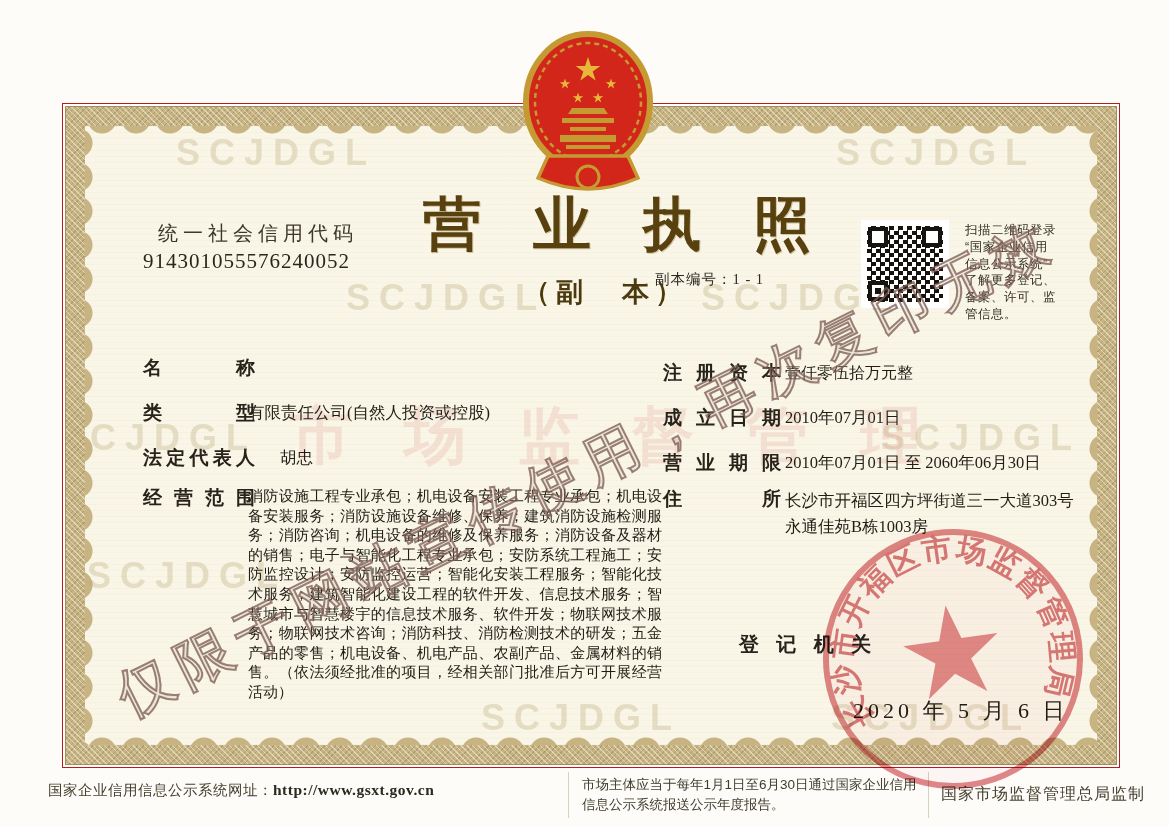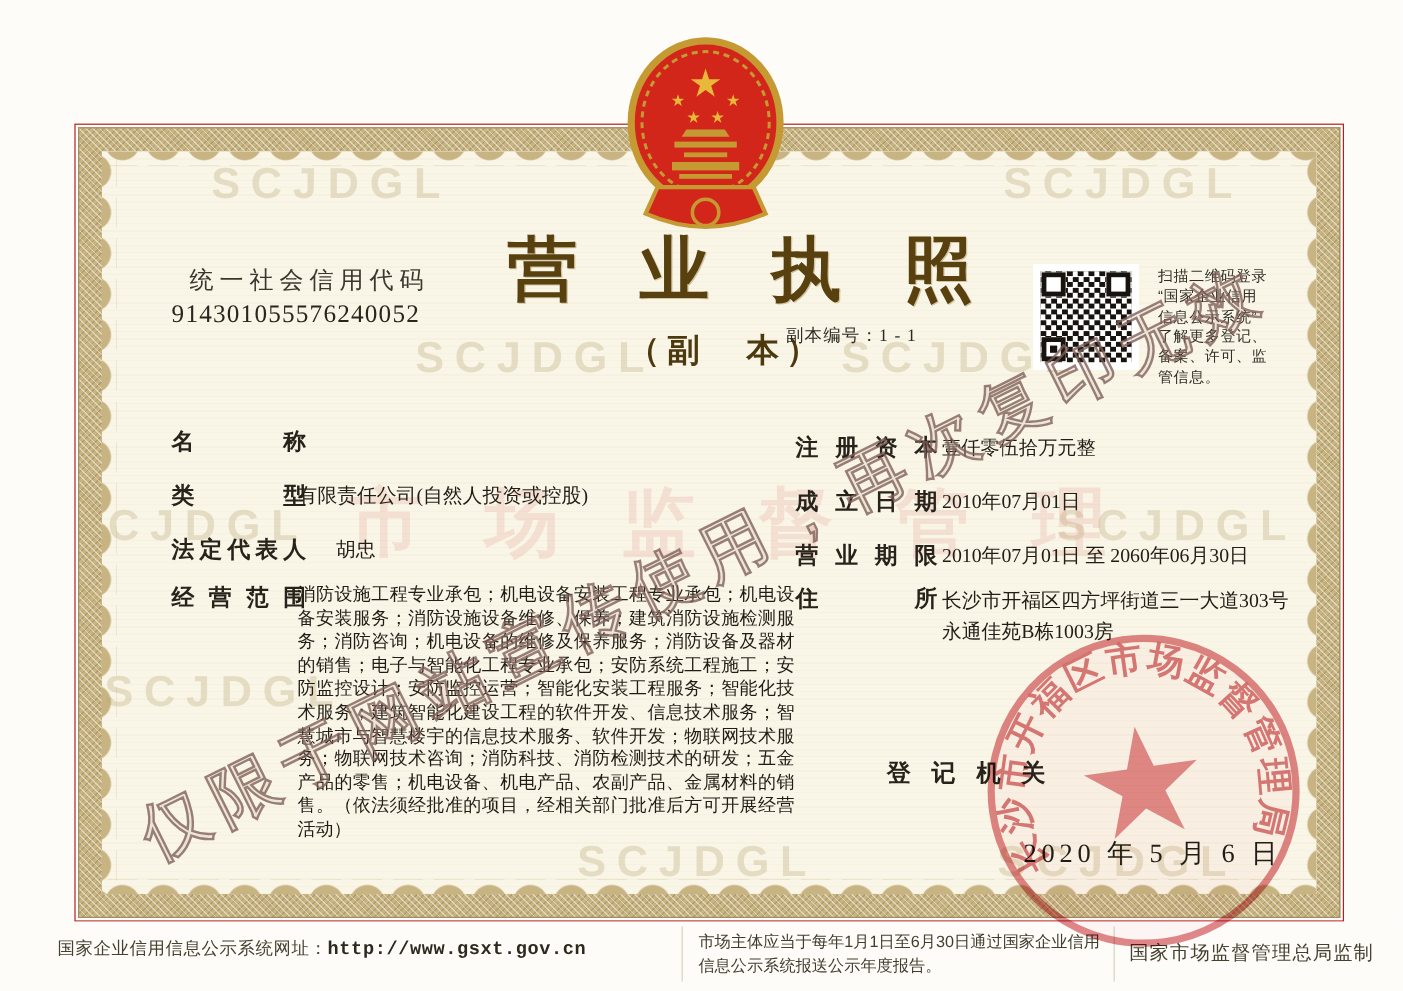--- a/index.html
+++ b/index.html
@@ -100,21 +100,21 @@
     color:#211d15;font-family:"Liberation Serif",serif;white-space:nowrap;}
 
   
   .emblem{position:absolute;left:522px;top:28px;width:132px;height:174px;z-index:6;}
   .seal{position:absolute;left:817px;top:523px;width:272px;height:272px;z-index:7;
     transform:rotate(-8deg);mix-blend-mode:multiply;opacity:.92;}
 
   
   .footer{position:absolute;left:0;top:768px;width:1169px;height:58px;background:#fdfcf9;z-index:2;}
   .f-left{position:absolute;left:48px;top:13px;font-size:14.5px;color:#45412f;letter-spacing:.5px;}
-  .f-url{font-family:Liberation Mono, monospace;font-size:15.5px;color:#2c2a1f;font-weight:bold;}
+  .f-url{font-family:Liberation Serif, serif;font-size:15.5px;color:#2c2a1f;font-weight:bold;}
   .f-div{position:absolute;top:4px;width:1px;height:46px;background:#d7d1bd;}
   .f-div.d1{left:568px;}
   .f-div.d2{left:928px;}
   .f-mid{position:absolute;left:582px;top:7px;width:338px;font-size:13.5px;line-height:19.5px;
     color:#413d2d;}
   .f-right{position:absolute;left:941px;top:16px;font-size:16px;color:#45412f;letter-spacing:1px;}
 </style>
 </head>
 <body>
 

